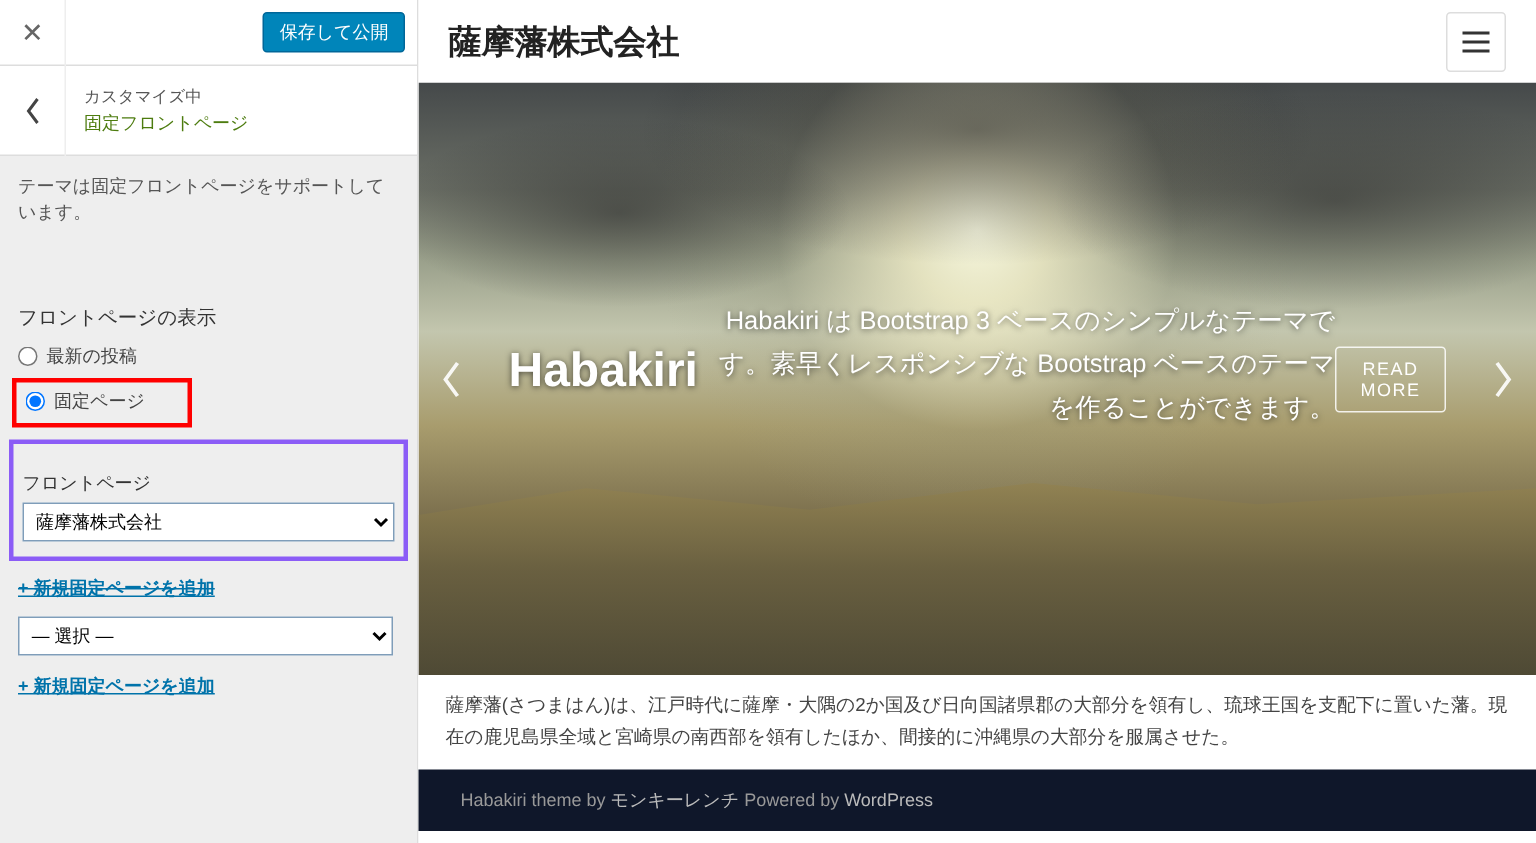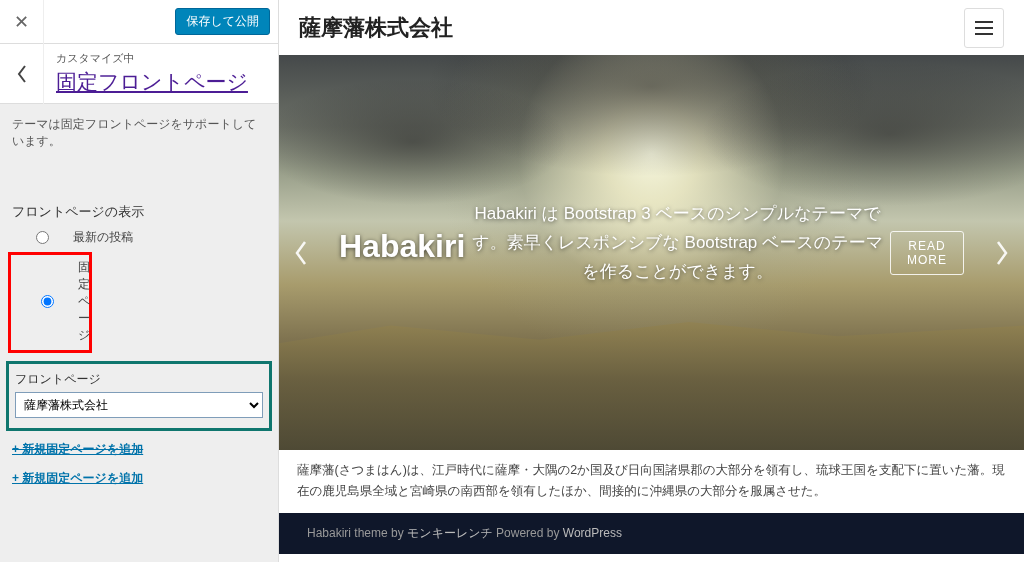--- a/index.html
+++ b/index.html
@@ -8,27 +8,27 @@
 
   
   .sidebar { width: 279px; flex: 0 0 279px; background: #eeeeee; border-right: 1px solid #ddd; display: flex; flex-direction: column; }
   .top-row { height: 44px; background: #fff; border-bottom: 1px solid #ddd; display: flex; align-items: center; justify-content: space-between; padding: 0 8px 0 0; }
   .close-x { width: 44px; height: 44px; display: flex; align-items: center; justify-content: center; color: #666; font-size: 18px; cursor: pointer; border-right: 1px solid #eee; }
   .publish-btn { background: #0085ba; color: #fff; border: 1px solid #006799; padding: 4px 10px; font-size: 12px; border-radius: 3px; cursor: pointer; }
   .section-head { background: #fff; border-bottom: 1px solid #ddd; display: flex; align-items: center; height: 60px; }
   .back-btn { width: 44px; height: 60px; display: flex; align-items: center; justify-content: center; border-right: 1px solid #eee; cursor: pointer; color: #444; }
   .head-texts { padding: 8px 12px; }
   .head-small { font-size: 11px; color: #555; margin-bottom: 2px; }
-  .head-title { font-size: 21px; color: #4c1d95; font-weight: normal; text-decoration: underline; }
+  .head-title { font-size: 12px; color: #4d7c0f; font-weight: normal; }
   .desc { padding: 12px; font-size: 12px; color: #555; }
   .group-label { padding: 6px 12px 4px; font-size: 13px; color: #333; margin-top: 35px; }
-  .radio-row { padding: 4px 12px; font-size: 12px; display: flex; align-items: center; gap: 24px; margin-left: 24px; }
+  .radio-row { padding: 4px 12px; font-size: 12px; display: flex; align-items: center; gap: 6px; }
   .radio-row input { }
-  .highlight-radio { border: 3px solid #ff0000; margin: 2px 8px; padding: 4px 6px 6px; width: 84px; }
-  .highlight-select { border: 3px solid #0f766e; margin: 6px 6px 4px; padding: 7px 6px 10px; }
+  .highlight-radio { border: 3px solid #ff0000; margin: 2px 8px; padding: 4px 6px 6px; width: 120px; }
+  .highlight-select { border: 3px solid #8b5cf6; margin: 6px 6px 4px; padding: 18px 6px 10px; }
   .select-label { font-size: 12px; color: #333; margin-bottom: 4px; }
   .select-box { width: 100%; height: 26px; border: 1px solid #7f9db9; background: #fff; font-size: 12px; padding: 2px 4px; }
   .add-link { color: #0073aa; font-size: 12px; padding: 6px 12px; display: block; font-weight: bold; text-decoration: underline; cursor: pointer; }
   .add-link.strike { text-decoration: line-through underline; }
   .plain-select { margin: 4px 12px 6px; }
   .plain-select .select-box { width: 250px; }
 
   
   .preview { flex: 1; display: flex; flex-direction: column; background: #fff; }
   .site-header { height: 55px; display: flex; align-items: center; justify-content: space-between; padding: 0 20px; border-bottom: 0; }
@@ -51,21 +51,21 @@
       radial-gradient(ellipse 260px 100px at 82% 20%, rgba(40,40,40,0.5), transparent 72%),
       radial-gradient(ellipse 300px 120px at 50% 8%, rgba(30,30,30,0.5), transparent 75%);
   }
   .hero-ground { position: absolute; left:0; right:0; bottom:0; height: 45%;
     background: linear-gradient(to bottom, #b0a06a 0%, #8f8050 30%, #6b6140 60%, #4f4a34 100%);
     clip-path: polygon(0 40%, 15% 30%, 35% 38%, 55% 28%, 75% 36%, 100% 30%, 100% 100%, 0 100%);
     opacity: 0.85;
   }
   .hero-content { position: absolute; inset: 0; display: flex; flex-direction: row; align-items: center; justify-content: center; color: #fff; text-shadow: 0 1px 4px rgba(0,0,0,0.6); padding: 0 60px; text-align: center; }
   .hero-title { font-size: 32px; font-weight: bold; margin-bottom: 12px; }
-  .hero-desc { font-size: 17px; line-height: 1.7; margin-bottom: 18px; max-width: 620px; }
+  .hero-desc { font-size: 17px; line-height: 1.7; margin-bottom: 18px; max-width: 620px; text-align: right; }
   .read-more { border: 1px solid rgba(255,255,255,0.85); padding: 7px 16px; font-size: 12px; letter-spacing: 1px; color: #fff; background: transparent; cursor: pointer; border-radius: 3px; }
   .hero-nav { position: absolute; top: 50%; transform: translateY(-50%); width: 32px; height: 48px; display: flex; align-items: center; justify-content: center; color: rgba(255,255,255,0.85); cursor: pointer; }
   .hero-nav.prev { left: 6px; }
   .hero-nav.next { right: 6px; }
 
   .article { padding: 10px 18px; font-size: 12.5px; line-height: 1.7; color: #444; background: #fff; }
   .footer { background: #0f172a; color: #999; font-size: 12px; padding: 12px 28px; }
   .footer a { color: #bbb; text-decoration: none; }
 
   svg.chev { width: 18px; height: 30px; }
@@ -109,20 +109,25 @@
     </div>
 
     <div class="highlight-select">
       <div class="select-label">フロントページ</div>
       <select class="select-box">
         <option>薩摩藩株式会社</option>
       </select>
     </div>
     <span class="add-link strike">+ 新規固定ページを追加</span>
 
+    <div class="plain-select">
+      <select class="select-box">
+        <option>— 選択 —</option>
+      </select>
+    </div>
     <span class="add-link">+ 新規固定ページを追加</span>
   </div>
 
   <div class="preview">
     <div class="site-header">
       <div class="site-title">薩摩藩株式会社</div>
       <div class="hamburger">
         <span></span>
       </div>
     </div>

